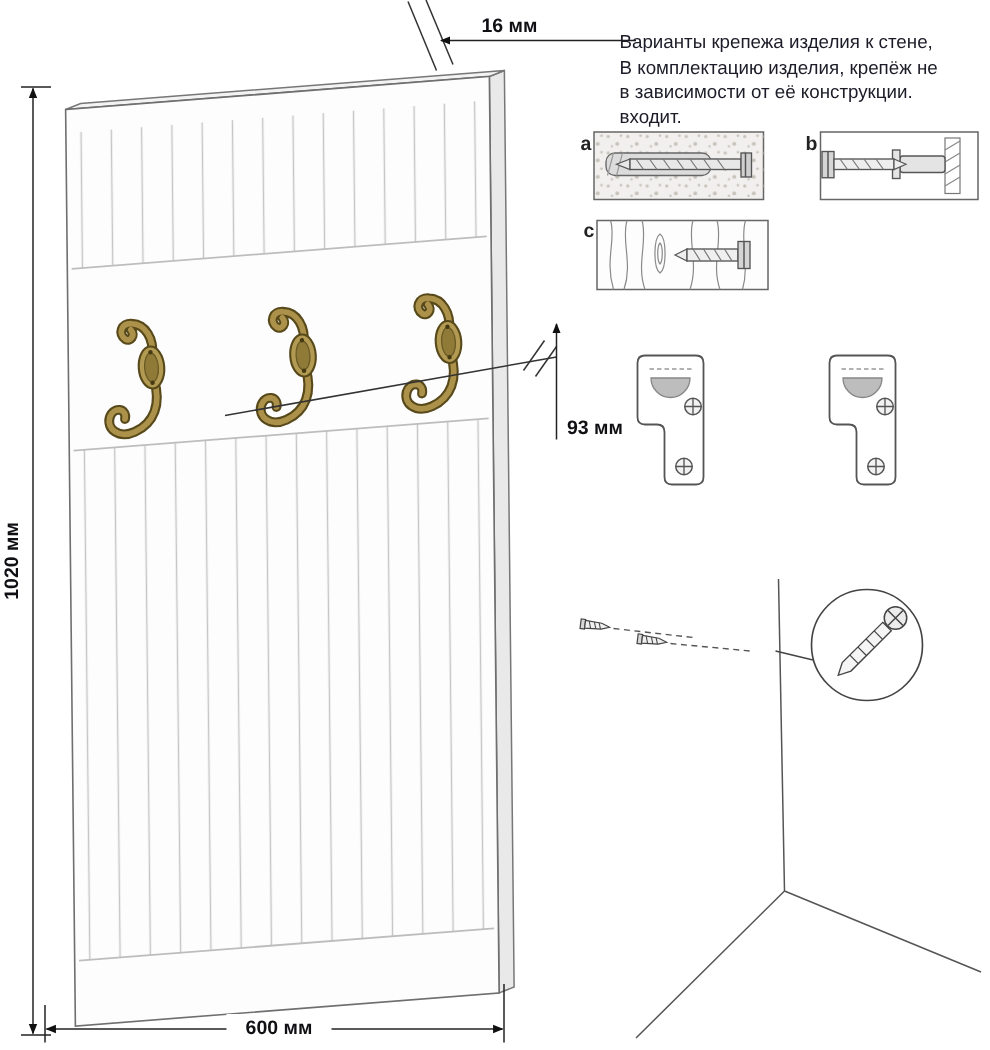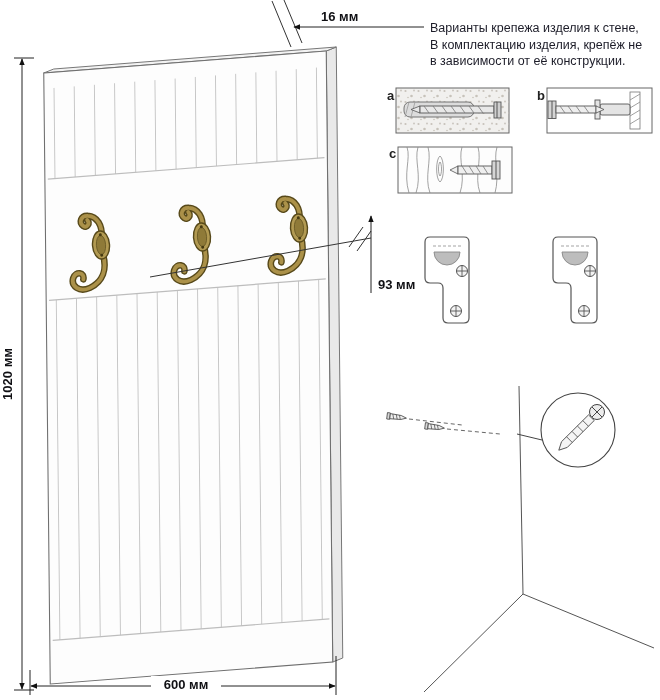--- a/index.html
+++ b/index.html
@@ -1,18 +1,18 @@
 <!DOCTYPE html>
 <html><head>
 <meta charset="utf-8">
 <style>
   html,body{margin:0;padding:0;width:660px;height:700px;background:#ffffff;overflow:hidden}
   .stage{position:relative;width:660px;height:700px;font-family:"Liberation Sans",sans-serif}
   .stage svg{position:absolute;left:0;top:0}
-  .note{position:absolute;left:430px;top:20px;width:230px;font-size:12.5px;line-height:1.32;color:#1c1c28}
+  .note{position:absolute;left:413px;top:20px;width:230px;font-size:12.5px;line-height:1.32;color:#1c1c28}
   .dim{font:bold 13px "Liberation Sans",sans-serif;fill:#101014}
   .flabel{font:bold 13px "Liberation Sans",sans-serif;fill:#222222}
   .po{fill:none;stroke:#57491a;stroke-width:6.6;stroke-linecap:round}
   .pi{fill:none;stroke:#ab9149;stroke-width:3.8;stroke-linecap:round}
 </style>
 </head>
 <body>
 
 <div class="stage">
 
@@ -184,15 +184,16 @@
       <circle cx="597" cy="412" r="7.5" fill="#ececec" stroke="#444" stroke-width="1"></circle>
       <path d="M592,407 L602,417 M602,407 L592,417" stroke="#444" stroke-width="1" fill="none"></path>
     </g>
   </g>
 </svg>
 
 <div class="note">
   <div>Варианты крепежа изделия к стене,</div>
   <div>В комплектацию изделия, крепёж не</div>
   <div>в зависимости от её конструкции.</div>
+  <div>входит.</div>
 </div>
 
 </div>
 
 </body></html>

